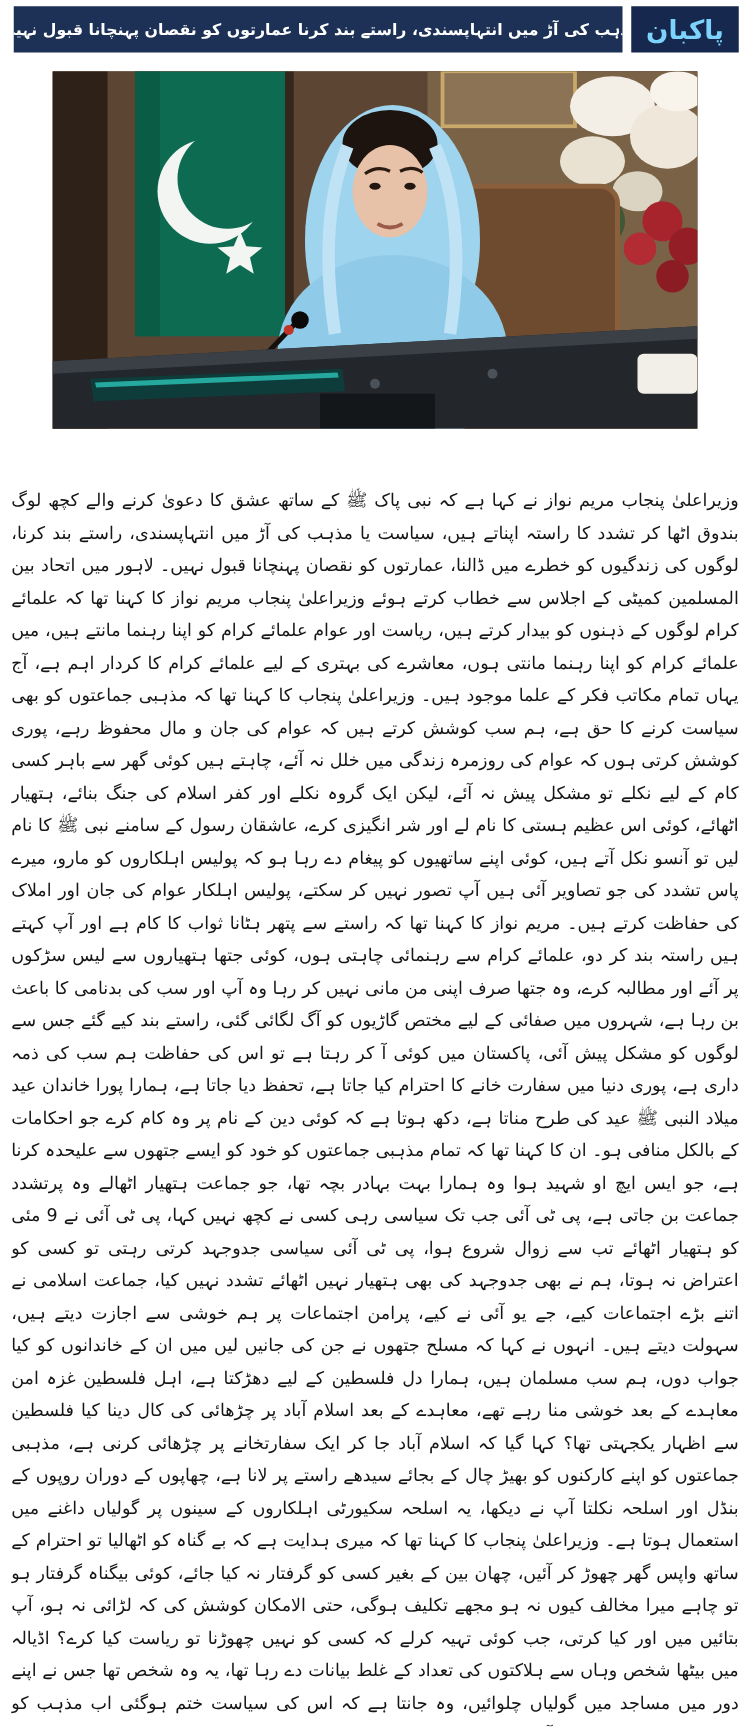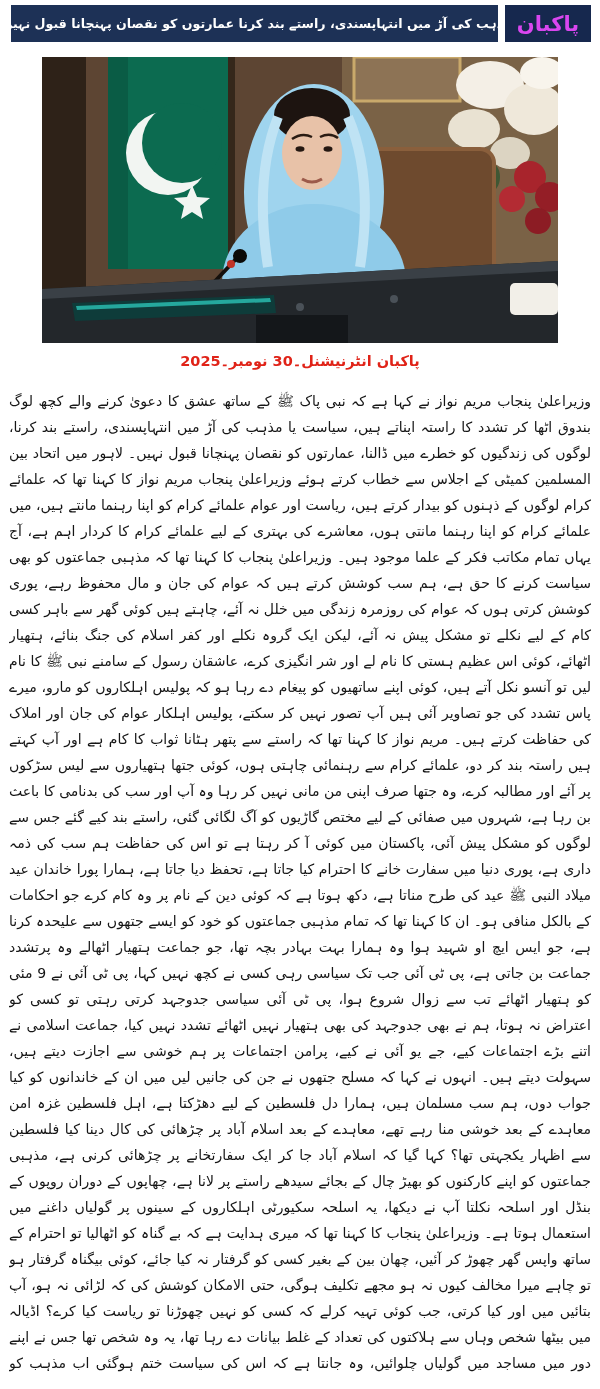--- a/index.html
+++ b/index.html
@@ -8,21 +8,21 @@
     position:relative; width:600px; height:1389px; margin:0 auto;
     background:#ffffff; overflow:hidden; direction:rtl;
     font-family:"DejaVu Sans", sans-serif;
   }
   
   .topbar {
     position:absolute; top:5px; right:9px; left:11px; height:37px;
     display:flex; flex-direction:row; gap:7px;
   }
   .brand-box {
-    background:#16284e; color:#d946ef; width:86px; flex:0 0 86px;
+    background:#16284e; color:#7dd3fc; width:86px; flex:0 0 86px;
     display:flex; align-items:center; justify-content:center;
     font-size:21px; font-weight:bold; cursor:pointer;
   }
   .headline-box {
     background:#1d3156; color:#ffffff; flex:1 1 auto;
     display:flex; align-items:center; justify-content:center;
     font-size:12.6px; font-weight:bold; white-space:nowrap; overflow:hidden;
     padding:0 6px;
   }
   
@@ -117,17 +117,16 @@
         <polygon points="34,249 228,241 229,245 35,253" fill="#2fd6c8" opacity="0.7"></polygon>
         <rect x="214" y="258" width="92" height="28" fill="#14171a"></rect>
         <circle cx="258" cy="250" r="4" fill="#4a5158"></circle>
         <circle cx="352" cy="242" r="4" fill="#4a5158"></circle>
       </g>
 
       <rect x="468" y="226" width="48" height="32" rx="5" fill="#f2efe8"></rect>
     </svg>
   </figure>
 
-  <div class="dateline">پاکبان انٹرنیشنل۔30 نومبر۔2025</div>
 
   <article class="body-text">وزیراعلیٰ پنجاب مریم نواز نے کہا ہے کہ نبی پاک ﷺ کے ساتھ عشق کا دعویٰ کرنے والے کچھ لوگ بندوق اٹھا کر تشدد کا راستہ اپناتے ہیں، سیاست یا مذہب کی آڑ میں انتہاپسندی، راستے بند کرنا، لوگوں کی زندگیوں کو خطرے میں ڈالنا، عمارتوں کو نقصان پہنچانا قبول نہیں۔ لاہور میں اتحاد بین المسلمین کمیٹی کے اجلاس سے خطاب کرتے ہوئے وزیراعلیٰ پنجاب مریم نواز کا کہنا تھا کہ علمائے کرام لوگوں کے ذہنوں کو بیدار کرتے ہیں، ریاست اور عوام علمائے کرام کو اپنا رہنما مانتے ہیں، میں علمائے کرام کو اپنا رہنما مانتی ہوں، معاشرے کی بہتری کے لیے علمائے کرام کا کردار اہم ہے، آج یہاں تمام مکاتب فکر کے علما موجود ہیں۔ وزیراعلیٰ پنجاب کا کہنا تھا کہ مذہبی جماعتوں کو بھی سیاست کرنے کا حق ہے، ہم سب کوشش کرتے ہیں کہ عوام کی جان و مال محفوظ رہے، پوری کوشش کرتی ہوں کہ عوام کی روزمرہ زندگی میں خلل نہ آئے، چاہتے ہیں کوئی گھر سے باہر کسی کام کے لیے نکلے تو مشکل پیش نہ آئے، لیکن ایک گروہ نکلے اور کفر اسلام کی جنگ بنائے، ہتھیار اٹھائے، کوئی اس عظیم ہستی کا نام لے اور شر انگیزی کرے، عاشقان رسول کے سامنے نبی ﷺ کا نام لیں تو آنسو نکل آتے ہیں، کوئی اپنے ساتھیوں کو پیغام دے رہا ہو کہ پولیس اہلکاروں کو مارو، میرے پاس تشدد کی جو تصاویر آئی ہیں آپ تصور نہیں کر سکتے، پولیس اہلکار عوام کی جان اور املاک کی حفاظت کرتے ہیں۔ مریم نواز کا کہنا تھا کہ راستے سے پتھر ہٹانا ثواب کا کام ہے اور آپ کہتے ہیں راستہ بند کر دو، علمائے کرام سے رہنمائی چاہتی ہوں، کوئی جتھا ہتھیاروں سے لیس سڑکوں پر آئے اور مطالبہ کرے، وہ جتھا صرف اپنی من مانی نہیں کر رہا وہ آپ اور سب کی بدنامی کا باعث بن رہا ہے، شہروں میں صفائی کے لیے مختص گاڑیوں کو آگ لگائی گئی، راستے بند کیے گئے جس سے لوگوں کو مشکل پیش آئی، پاکستان میں کوئی آ کر رہتا ہے تو اس کی حفاظت ہم سب کی ذمہ داری ہے، پوری دنیا میں سفارت خانے کا احترام کیا جاتا ہے، تحفظ دیا جاتا ہے، ہمارا پورا خاندان عید میلاد النبی ﷺ عید کی طرح مناتا ہے، دکھ ہوتا ہے کہ کوئی دین کے نام پر وہ کام کرے جو احکامات کے بالکل منافی ہو۔ ان کا کہنا تھا کہ تمام مذہبی جماعتوں کو خود کو ایسے جتھوں سے علیحدہ کرنا ہے، جو ایس ایچ او شہید ہوا وہ ہمارا بہت بہادر بچہ تھا، جو جماعت ہتھیار اٹھالے وہ پرتشدد جماعت بن جاتی ہے، پی ٹی آئی جب تک سیاسی رہی کسی نے کچھ نہیں کہا، پی ٹی آئی نے 9 مئی کو ہتھیار اٹھائے تب سے زوال شروع ہوا، پی ٹی آئی سیاسی جدوجہد کرتی رہتی تو کسی کو اعتراض نہ ہوتا، ہم نے بھی جدوجہد کی بھی ہتھیار نہیں اٹھائے تشدد نہیں کیا، جماعت اسلامی نے اتنے بڑے اجتماعات کیے، جے یو آئی نے کیے، پرامن اجتماعات پر ہم خوشی سے اجازت دیتے ہیں، سہولت دیتے ہیں۔ انہوں نے کہا کہ مسلح جتھوں نے جن کی جانیں لیں میں ان کے خاندانوں کو کیا جواب دوں، ہم سب مسلمان ہیں، ہمارا دل فلسطین کے لیے دھڑکتا ہے، اہل فلسطین غزہ امن معاہدے کے بعد خوشی منا رہے تھے، معاہدے کے بعد اسلام آباد پر چڑھائی کی کال دینا کیا فلسطین سے اظہار یکجہتی تھا؟ کہا گیا کہ اسلام آباد جا کر ایک سفارتخانے پر چڑھائی کرنی ہے، مذہبی جماعتوں کو اپنے کارکنوں کو بھیڑ چال کے بجائے سیدھے راستے پر لانا ہے، چھاپوں کے دوران روپوں کے بنڈل اور اسلحہ نکلتا آپ نے دیکھا، یہ اسلحہ سکیورٹی اہلکاروں کے سینوں پر گولیاں داغنے میں استعمال ہوتا ہے۔ وزیراعلیٰ پنجاب کا کہنا تھا کہ میری ہدایت ہے کہ بے گناہ کو اٹھالیا تو احترام کے ساتھ واپس گھر چھوڑ کر آئیں، چھان بین کے بغیر کسی کو گرفتار نہ کیا جائے، کوئی بیگناہ گرفتار ہو تو چاہے میرا مخالف کیوں نہ ہو مجھے تکلیف ہوگی، حتی الامکان کوشش کی کہ لڑائی نہ ہو، آپ بتائیں میں اور کیا کرتی، جب کوئی تہیہ کرلے کہ کسی کو نہیں چھوڑنا تو ریاست کیا کرے؟ اڈیالہ میں بیٹھا شخص وہاں سے ہلاکتوں کی تعداد کے غلط بیانات دے رہا تھا، یہ وہ شخص تھا جس نے اپنے دور میں مساجد میں گولیاں چلوائیں، وہ جانتا ہے کہ اس کی سیاست ختم ہوگئی اب مذہب کو استعمال کر رہا ہے، وہ آپ کا نام استعمال کرتے ہیں بدنامی مذہبی سیاسی جماعتوں کی ہوتی ہے۔ مریم نواز کا کہنا تھا کہ مسجد کو دین کی تبلیغ کے استعمال ہونا ہے، جو مدارس اور مساجد سیل کیے وہ مفتی منیب الرحمان کے حوالے کیے، سب سے محترم شخص محلے میں مسجد کا امام ہوتا ہے، امام اور موذن کو تنخواہ دینے کے لیے چندہ جمع کیا جاتا ہے، مجھے بڑا لگتا تھا کہ ان کے لیے چندہ جمع کر کے تنخواہ دی جائے، کیا کسی نے مساجد کے امام اور موذن سے متعلق سوچا، 10 ہزار وظیفہ کم ہے ہم اس میں اضافہ کریں گے۔ ان کا مزید کہنا تھا کہ کہا گیا کہ چھ سو، پانچ سو افراد ہلاک ہوئے، لاشیں اچانک کہاں گئیں؟ دفاتر سیل کرنے کی ویڈیوز آ رہی ہے لیکن چھ سو افراد کی ہلاکت کا ثبوت کہاں ہے؟ میں تو ثبوت مانگتی ہوں لائیں دیں ثبوت تاکہ میں پولیس کو پکڑوں، مفتی منیب الرحمان نے کہا کہ فہرست جاری کریں کہ ان کے کتنے لوگ زخمی ہوئے، میں یہ فہرست جاری کرنے کے لیے تیار ہوں۔</article>
 
 </div>
 
 </body></html>

